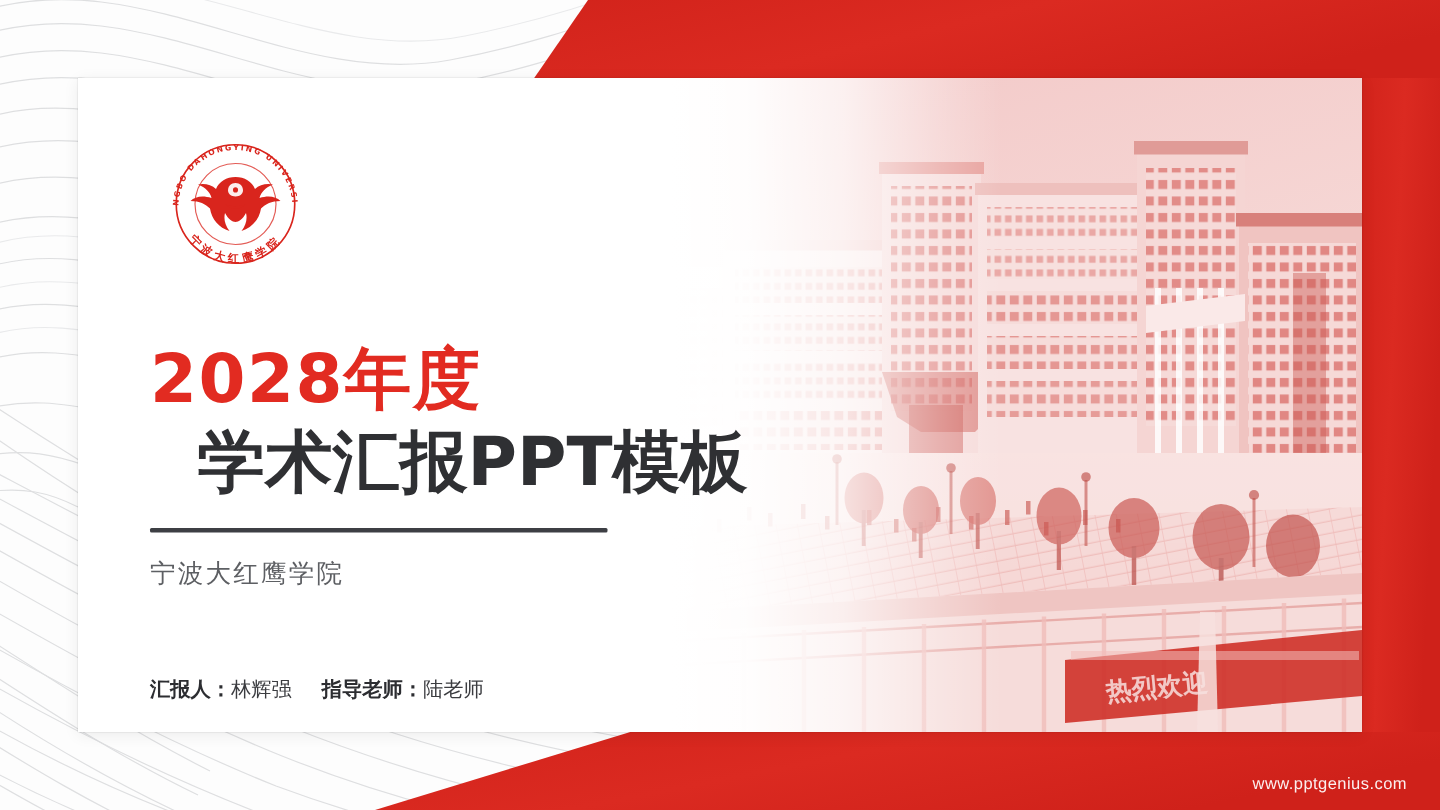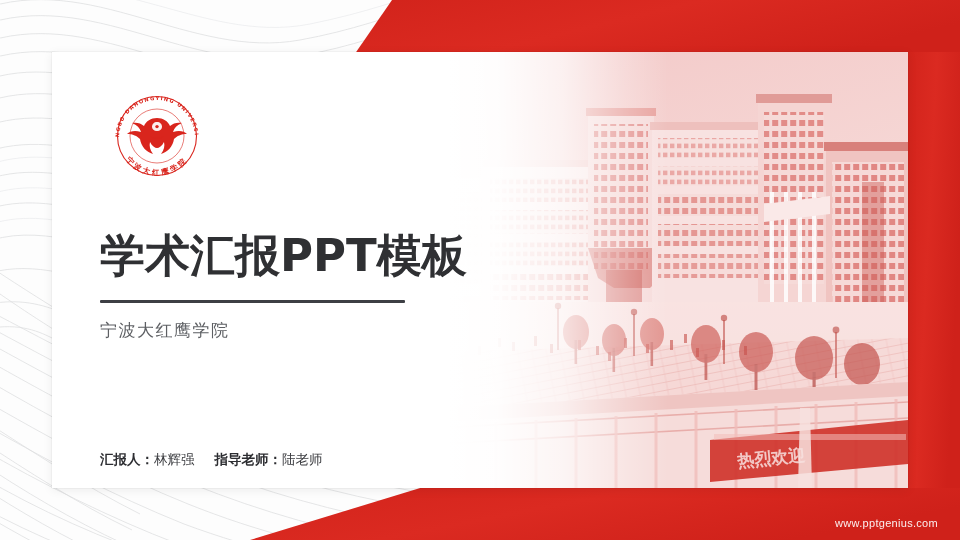--- a/index.html
+++ b/index.html
@@ -41,20 +41,21 @@
   .text-block { position:absolute; left:48px; top:175px; width:430px; z-index:6; }
   .title-year {
     font-size:45px; font-weight:bold; color:#e22b21;
     letter-spacing:1px; line-height:1.16;
     font-family:"DejaVu Sans","Liberation Sans",sans-serif;
   }
   .title-main {
     font-size:45px; font-weight:bold; color:#2f3033;
     letter-spacing:0px; line-height:1.18; margin-top:2px;
     font-family:"DejaVu Sans","Liberation Sans",sans-serif;
+    text-align:center;
   }
   .divider {
     margin-top:18px; width:305px; height:3px;
     background:#3d3f44; border-radius:1px;
   }
   .subtitle {
     margin-top:16px; font-size:17px; color:#5d5f63;
     letter-spacing:1.5px; font-weight:normal;
   }
   .presenter {
@@ -329,20 +330,21 @@
                    C67,41 62,38 56,38 Z"></path>
           <path d="M56,42 C53,42 51,44 51,47 C51,49 53,51 56,51 C59,51 61,49 61,47
                    C61,44 59,42 56,42 Z" fill="#ffffff" opacity="0.92"></path>
           <circle cx="56" cy="46.6" r="1.7" fill="#d9251d"></circle>
           <path d="M49,56 C52,60 60,60 63,56 C60,58 52,58 49,56 Z"></path>
         </g>
       </svg>
     </div>
 
     <div class="text-block">
+      <div class="title-year">2028年度</div>
       <div class="title-main">学术汇报PPT模板</div>
       <div class="divider"></div>
       <div class="subtitle">宁波大红鹰学院</div>
     </div>
 
     <div class="presenter">
       <b>汇报人：</b><span>林辉强</span><span class="gap"></span><b>指导老师：</b><span>陆老师</span>
     </div>
   </div>
 

